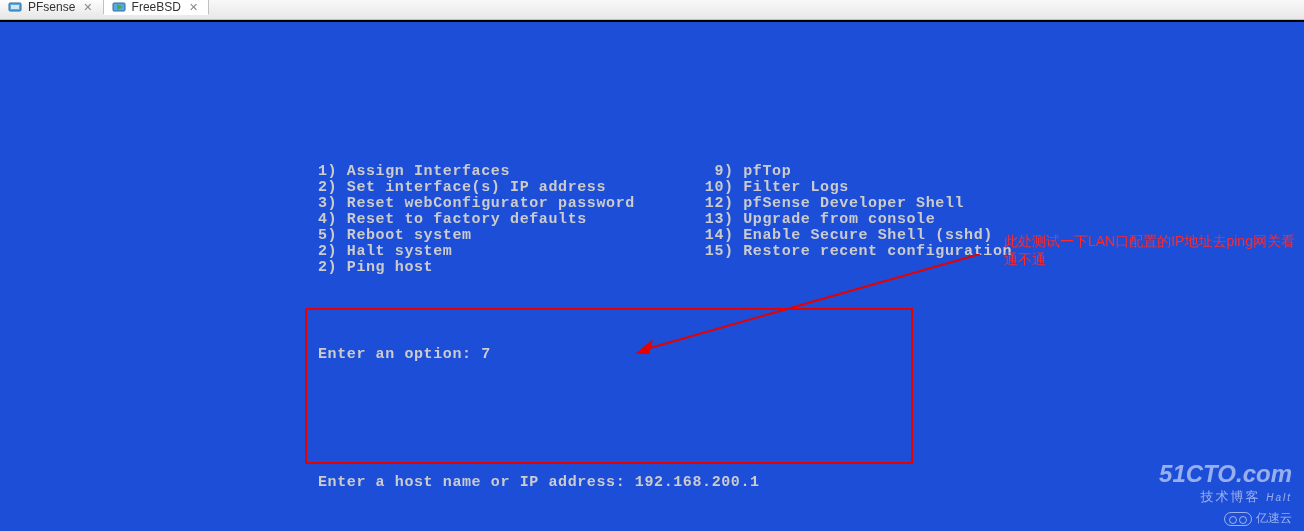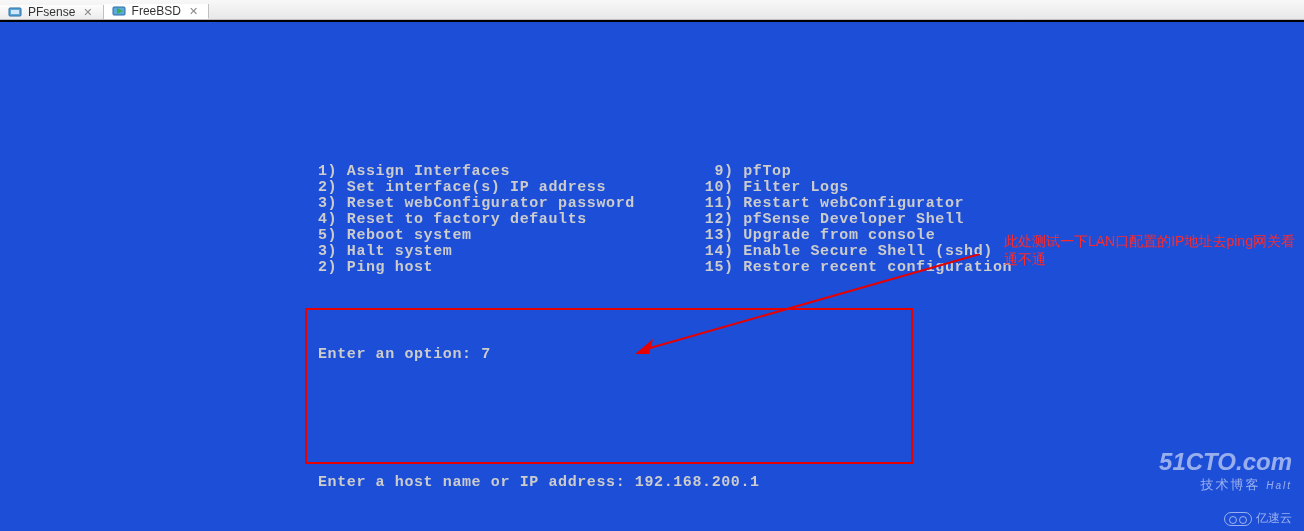--- a/index.html
+++ b/index.html
@@ -9,21 +9,21 @@
       background: #000;
       font-family: "Consolas", "Courier New", monospace;
       position: relative;
       overflow: hidden;
     }
     .tab-bar {
       height: 20px;
       background: linear-gradient(#f8f8f8, #e8e8e8);
       border-bottom: 1px solid #c0c0c0;
       display: flex;
-      align-items: flex-end;
+      align-items: flex-start;
       font-family: "Segoe UI", Tahoma, sans-serif;
       font-size: 12px;
     }
     .tab {
       display: flex;
       align-items: center;
       padding: 0 8px;
       border-right: 1px solid #c0c0c0;
       background: linear-gradient(#fdfdfd, #ececec);
       color: #333;
@@ -97,21 +97,21 @@
       position: absolute;
       right: 12px;
       bottom: 4px;
       text-align: right;
       color: rgba(255,255,255,0.55);
       font-family: Arial, sans-serif;
       pointer-events: none;
     }
     .watermark .w1 { font-size: 24px; font-weight: bold; font-style: italic; letter-spacing: 0; }
     .watermark .w2 { font-size: 13px; letter-spacing: 2px; }
-    .watermark .w3 { font-size: 12px; letter-spacing: 0; margin-top: 16px; display:flex; align-items:center; justify-content:flex-end; gap:4px;}
+    .watermark .w3 { font-size: 12px; letter-spacing: 0; margin-top: 4px; display:flex; align-items:center; justify-content:flex-end; gap:4px;}
     .cloud-icon {
       display:inline-block; width:28px; height:14px;
       border:1.5px solid rgba(255,255,255,0.55); border-radius:8px;
       position:relative;
     }
     .cloud-icon::before, .cloud-icon::after{
       content:""; position:absolute; border:1.5px solid rgba(255,255,255,0.55);
       border-radius:50%; width:6px; height:6px; top:3px;
     }
     .cloud-icon::before{ left:4px; }
@@ -144,27 +144,26 @@
 </div>
 
 <div class="terminal">
   <div class="menu-cols">
     <div class="menu-col">
       <span class="menu-item">1) Assign Interfaces</span>
       <span class="menu-item">2) Set interface(s) IP address</span>
       <span class="menu-item">3) Reset webConfigurator password</span>
       <span class="menu-item">4) Reset to factory defaults</span>
       <span class="menu-item">5) Reboot system</span>
-      <span class="menu-item">3) Halt system</span>
+      <span class="menu-item">2) Halt system</span>
       <span class="menu-item">2) Ping host</span>
     </div>
     <div class="menu-col right">
       <span class="menu-item"> 9) pfTop</span>
       <span class="menu-item">10) Filter Logs</span>
-      <span class="menu-item">11) Restart webConfigurator</span>
       <span class="menu-item">12) pfSense Developer Shell</span>
       <span class="menu-item">13) Upgrade from console</span>
       <span class="menu-item">14) Enable Secure Shell (sshd)</span>
       <span class="menu-item">15) Restore recent configuration</span>
     </div>
   </div>
 
   <div class="prompt-line"><span>Enter an option: </span><span>7</span></div>
 
   <div class="ping-block">

